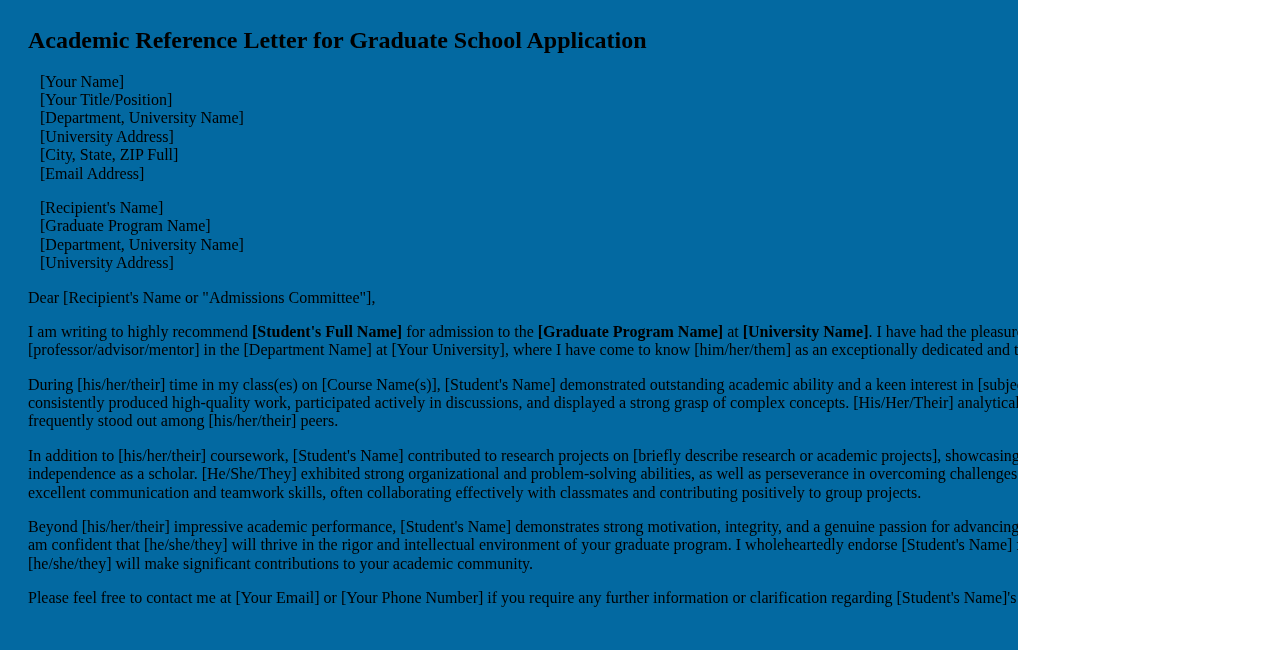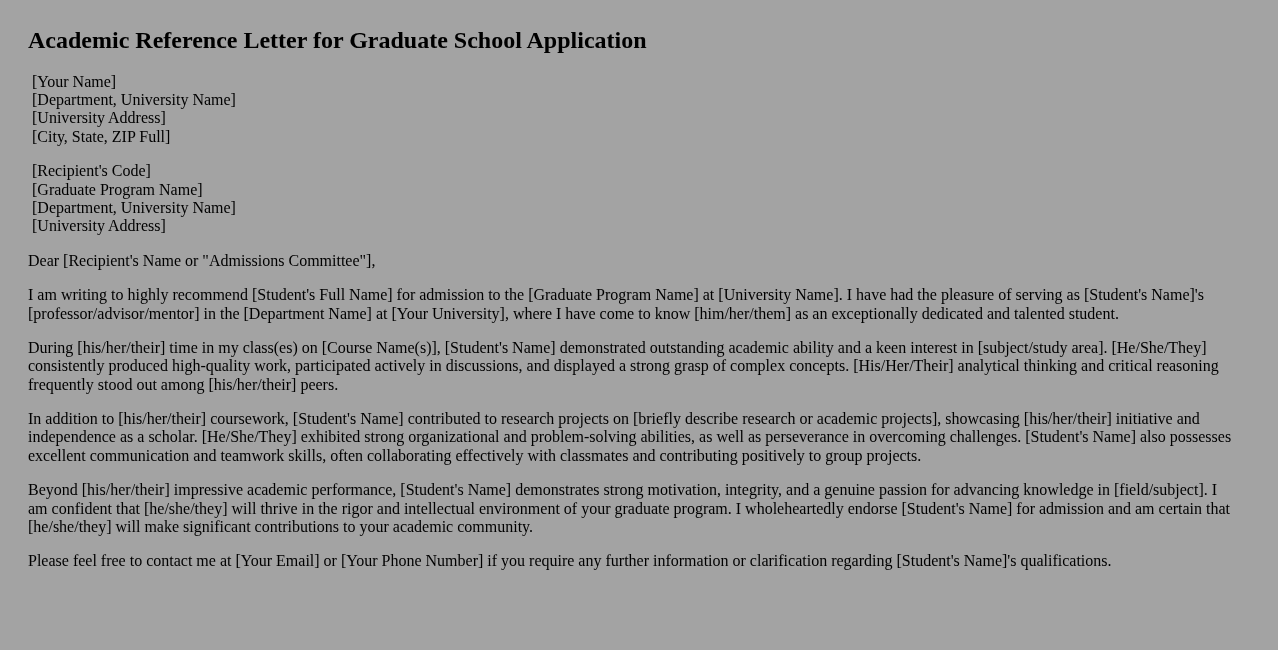--- a/index.html
+++ b/index.html
@@ -1,68 +1,70 @@
 <!DOCTYPE html>
 <html><head>
 <meta charset="utf-8">
 <style>
   html, body {
     margin: 0;
     padding: 0;
     background: #ffffff;
   }
   .viewport {
-    width: 1278px;
+    width: 1018px;
     height: 650px;
     overflow: hidden;
-    background: #a3a3a3;
+    background: #0369a1;
   }
   .page {
     box-sizing: border-box;
     width: 1278px;
     padding: 6px 40px 0 28px;
     font-family: "Liberation Serif", "DejaVu Serif", serif;
     font-size: 16px;
     line-height: 1.15;
     color: #000000;
   }
   .doc-title {
     font-size: 24px;
     font-weight: bold;
     margin: 21px 0 18px 0;
     line-height: 1.15;
   }
   .block {
-    margin: 16px 4px;
+    margin: 16px 12px;
   }
   .para {
     margin: 16px 0;
   }
   .addr-line {
     
   }
-  strong { font-weight: normal; }
+  strong { font-weight: bold; }
 </style>
 </head>
 <body>
 
 <div class="viewport">
   <div class="page">
 
     <h1 class="doc-title">Academic Reference Letter for Graduate School Application</h1>
 
     <div class="block">
       <div class="addr-line">[Your Name]</div>
+      <div class="addr-line">[Your Title/Position]</div>
       <div class="addr-line">[Department, University Name]</div>
       <div class="addr-line">[University Address]</div>
       <div class="addr-line">[City, State, ZIP Full]</div>
+      <div class="addr-line">[Email Address]</div>
     </div>
 
     <div class="block">
-      <div class="addr-line">[Recipient's Code]</div>
+      <div class="addr-line">[Recipient's Name]</div>
       <div class="addr-line">[Graduate Program Name]</div>
       <div class="addr-line">[Department, University Name]</div>
       <div class="addr-line">[University Address]</div>
     </div>
 
     <p class="para">Dear [Recipient's Name or "Admissions Committee"],</p>
 
     <p class="para">I am writing to highly recommend <strong>[Student's Full Name]</strong> for admission to the <strong>[Graduate Program Name]</strong> at <strong>[University Name]</strong>. I have had the pleasure of serving as [Student's Name]'s [professor/advisor/mentor] in the [Department Name] at [Your University], where I have come to know [him/her/them] as an exceptionally dedicated and talented student.</p>
 
     <p class="para">During [his/her/their] time in my class(es) on [Course Name(s)], [Student's Name] demonstrated outstanding academic ability and a keen interest in [subject/study area]. [He/She/They] consistently produced high-quality work, participated actively in discussions, and displayed a strong grasp of complex concepts. [His/Her/Their] analytical thinking and critical reasoning frequently stood out among [his/her/their] peers.</p>

